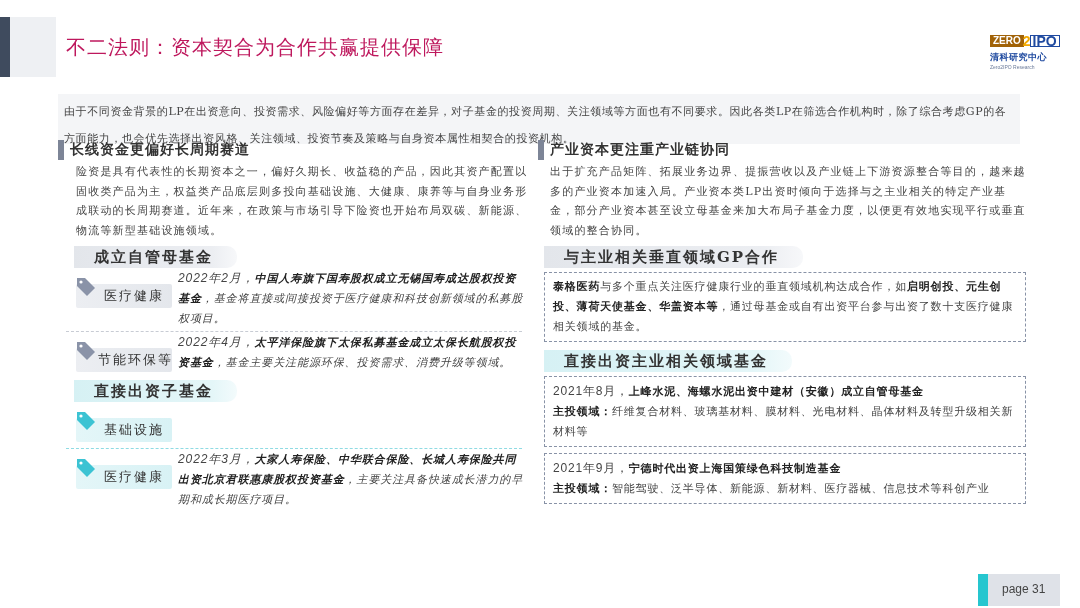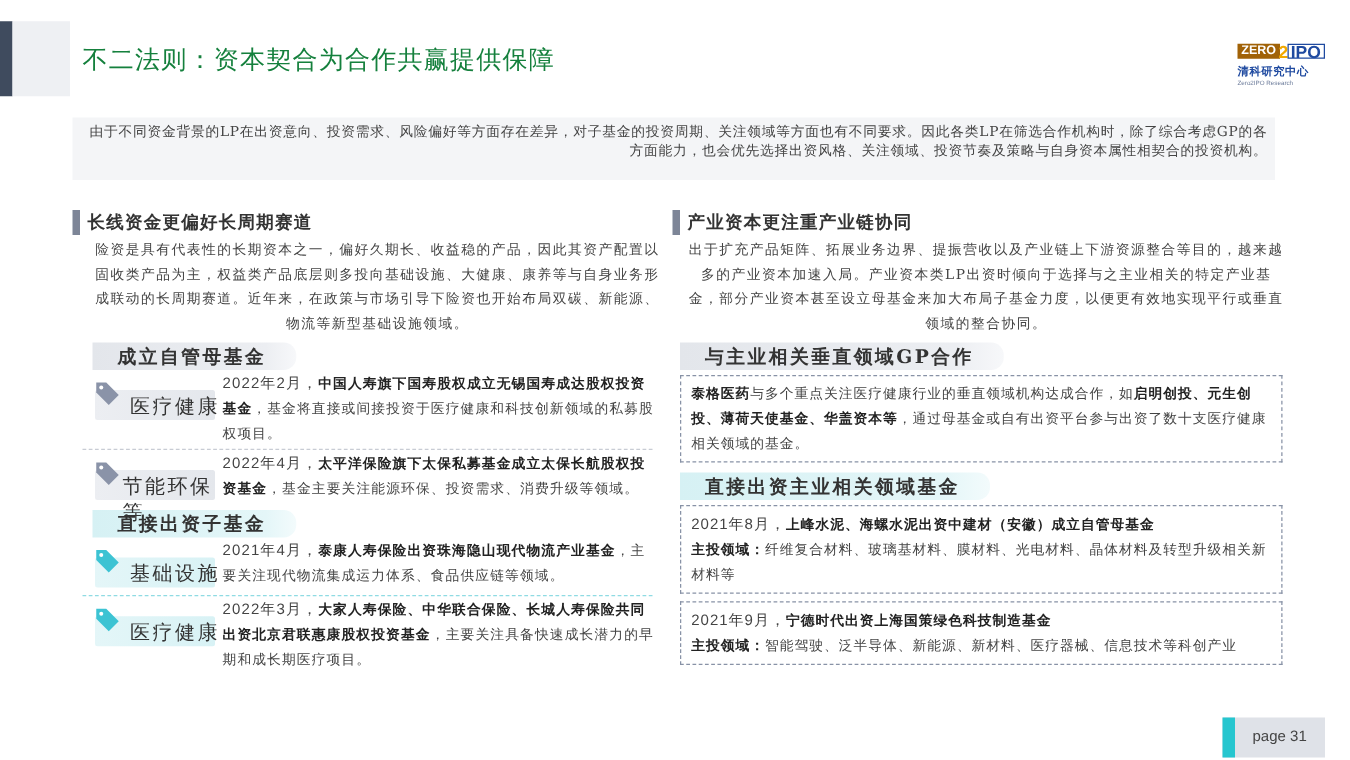--- a/index.html
+++ b/index.html
@@ -1,53 +1,53 @@
 <!DOCTYPE html>
 <html><head>
 <meta charset="utf-8">
 <style>
   * { box-sizing: border-box; margin: 0; padding: 0; }
   body { width: 1080px; height: 608px; background: #ffffff; position: relative; overflow: hidden;
          font-family: "DejaVu Serif", serif; color: #333; }
   .title-bar { position: absolute; left: 0; top: 17px; width: 10px; height: 60px; background: #3f4b5e; }
   .title-bg { position: absolute; left: 10px; top: 17px; width: 46px; height: 60px; background: #eef0f3; }
-  .page-title { position: absolute; left: 66px; top: 34px; font-size: 20px; color: #15803d; letter-spacing: 1px; }
+  .page-title { position: absolute; left: 66px; top: 34px; font-size: 20px; color: #be185d; letter-spacing: 1px; }
   .logo { position: absolute; left: 990px; top: 34px; width: 66px; }
   .logo-box { display: flex; align-items: center; height: 14px; }
   .logo-zero { background: #a16207; color: #fff; font-family: "Liberation Sans", sans-serif; font-size: 10px; font-weight: bold; padding: 0 3px; height: 12px; line-height: 12px; }
   .logo-two { color: #f2a900; font-family: "Liberation Sans", sans-serif; font-weight: bold; font-size: 14px; line-height: 12px; margin: 0 -1px; }
   .logo-ipo { border: 1px solid #1f4aa0; color: #1f4aa0; font-family: "Liberation Sans", sans-serif; font-size: 14px; font-weight: bold; padding: 0 2px; height: 12px; line-height: 10px; }
   .logo-cn { font-size: 9px; color: #1f4aa0; font-weight: bold; margin-top: 3px; font-family: "DejaVu Sans", sans-serif; letter-spacing: 0.5px; }
   .logo-en { font-size: 5px; color: #6a7a99; font-family: "Liberation Sans", sans-serif; }
 
   .intro { position: absolute; left: 58px; top: 94px; width: 962px; height: 50px; background: #f4f5f7; padding: 4px 6px;
-           font-size: 11px; line-height: 15px; color: #444; letter-spacing: 0.6px; text-align: right; }
+           font-size: 11px; line-height: 27px; color: #444; letter-spacing: 0.6px; }
 
-  .col { position: absolute; top: 166px; }
+  .col { position: absolute; top: 138px; }
   .col-left { left: 58px; width: 470px; }
   .col-right { left: 538px; width: 490px; }
 
   .sec-head { display: flex; align-items: center; height: 24px; }
   .sec-head .bar { width: 6px; height: 20px; background: #7d8597; margin-right: 6px; }
   .sec-head .txt { font-size: 14px; font-weight: bold; color: #333; letter-spacing: 1px; }
-  .sec-para { font-size: 11px; line-height: 19.5px; color: #444; padding-left: 18px; letter-spacing: 1.2px; text-align: center; }
+  .sec-para { font-size: 11px; line-height: 19.5px; color: #444; padding-left: 18px; letter-spacing: 1.2px; }
 
   .sub-tag { display: inline-block; height: 22px; line-height: 22px; padding: 0 24px 0 20px; font-size: 15px; font-weight: bold;
              color: #333; border-radius: 0 10px 10px 0; letter-spacing: 2px; margin-left: 16px; }
   .sub-tag.grey { background: linear-gradient(90deg, #e3e6eb 0%, #eceef2 85%, #f7f8fa 100%); }
   .sub-tag.cyan { background: linear-gradient(90deg, #d6f1f4 0%, #e4f6f8 85%, #f3fbfc 100%); }
 
   .case { display: flex; position: relative; padding-bottom: 2px; }
   .case .tag { width: 120px; flex: none; position: relative; height: 40px; margin-top: 4px; }
   .case .tag .label-bg { position: absolute; left: 18px; top: 12px; width: 96px; height: 24px; border-radius: 2px; }
   .case .tag .label-bg.grey { background: linear-gradient(90deg, #eceef2, #e4e7ec); }
   .case .tag .label-bg.cyan { background: linear-gradient(90deg, #e4f6f8, #d8f2f5); }
   .case .tag .tag-icon { position: absolute; left: 16px; top: 4px; width: 22px; height: 22px; }
-  .case .tag .tag-text { position: absolute; left: 46px; top: 15px; font-size: 16px; color: #333; letter-spacing: 2px; }
-  .case .body { font-size: 11px; line-height: 20px; color: #444; letter-spacing: 0.9px; padding-top: 0px; }
+  .case .tag .tag-text { position: absolute; left: 46px; top: 15px; font-size: 13px; color: #333; letter-spacing: 2px; }
+  .case .body { font-size: 11px; line-height: 20px; color: #444; letter-spacing: 0.9px; padding-top: 0px; font-style: italic; }
   .case .body b { color: #222; }
   .case .body .date { font-family: "Liberation Sans", sans-serif; font-size: 12px; }
   .divider-grey { border-bottom: 1px dashed #c8ccd4; margin-left: 8px; width: 456px; }
   .divider-cyan { border-bottom: 1px dashed #8fdbe3; margin-left: 8px; width: 456px; }
 
   .dash-box { border: 1.5px dashed #8892a6; padding: 4px 8px; font-size: 11px; line-height: 20px; color: #444; letter-spacing: 0.8px; margin-left: 6px; width: 482px; }
   .dash-box b { color: #222; }
   .dash-box .date { font-family: "Liberation Sans", sans-serif; font-size: 12px; margin-top: 45px; }
 
   .page-no { position: absolute; left: 978px; top: 574px; height: 32px; width: 82px; background: #dfe2e8; }
@@ -111,21 +111,20 @@
     <div class="sub-tag cyan">直接出资子基金</div>
     <div class="case">
       <div class="tag">
         <div class="label-bg cyan"></div>
         <svg class="tag-icon" viewBox="0 0 22 22">
             <path d="M3 2 L11 2 L21 12 L13 20 L3 10 Z" fill="#3cc3d3"></path>
             <circle cx="7" cy="6" r="1.6" fill="#fff"></circle>
           </svg>
         <div class="tag-text">基础设施</div>
       </div>
-      <div class="body"><span class="date">2021年4月，</span><b>泰康人寿保险出资珠海隐山现代物流产业基金</b><span>，主要关注现代物流集成运力体系、食品供应链等领域。</span></div>
     </div>
     <div class="divider-cyan"></div>
     <div class="case">
       <div class="tag">
         <div class="label-bg cyan"></div>
         <svg class="tag-icon" viewBox="0 0 22 22">
             <path d="M3 2 L11 2 L21 12 L13 20 L3 10 Z" fill="#3cc3d3"></path>
             <circle cx="7" cy="6" r="1.6" fill="#fff"></circle>
           </svg>
         <div class="tag-text">医疗健康</div>

